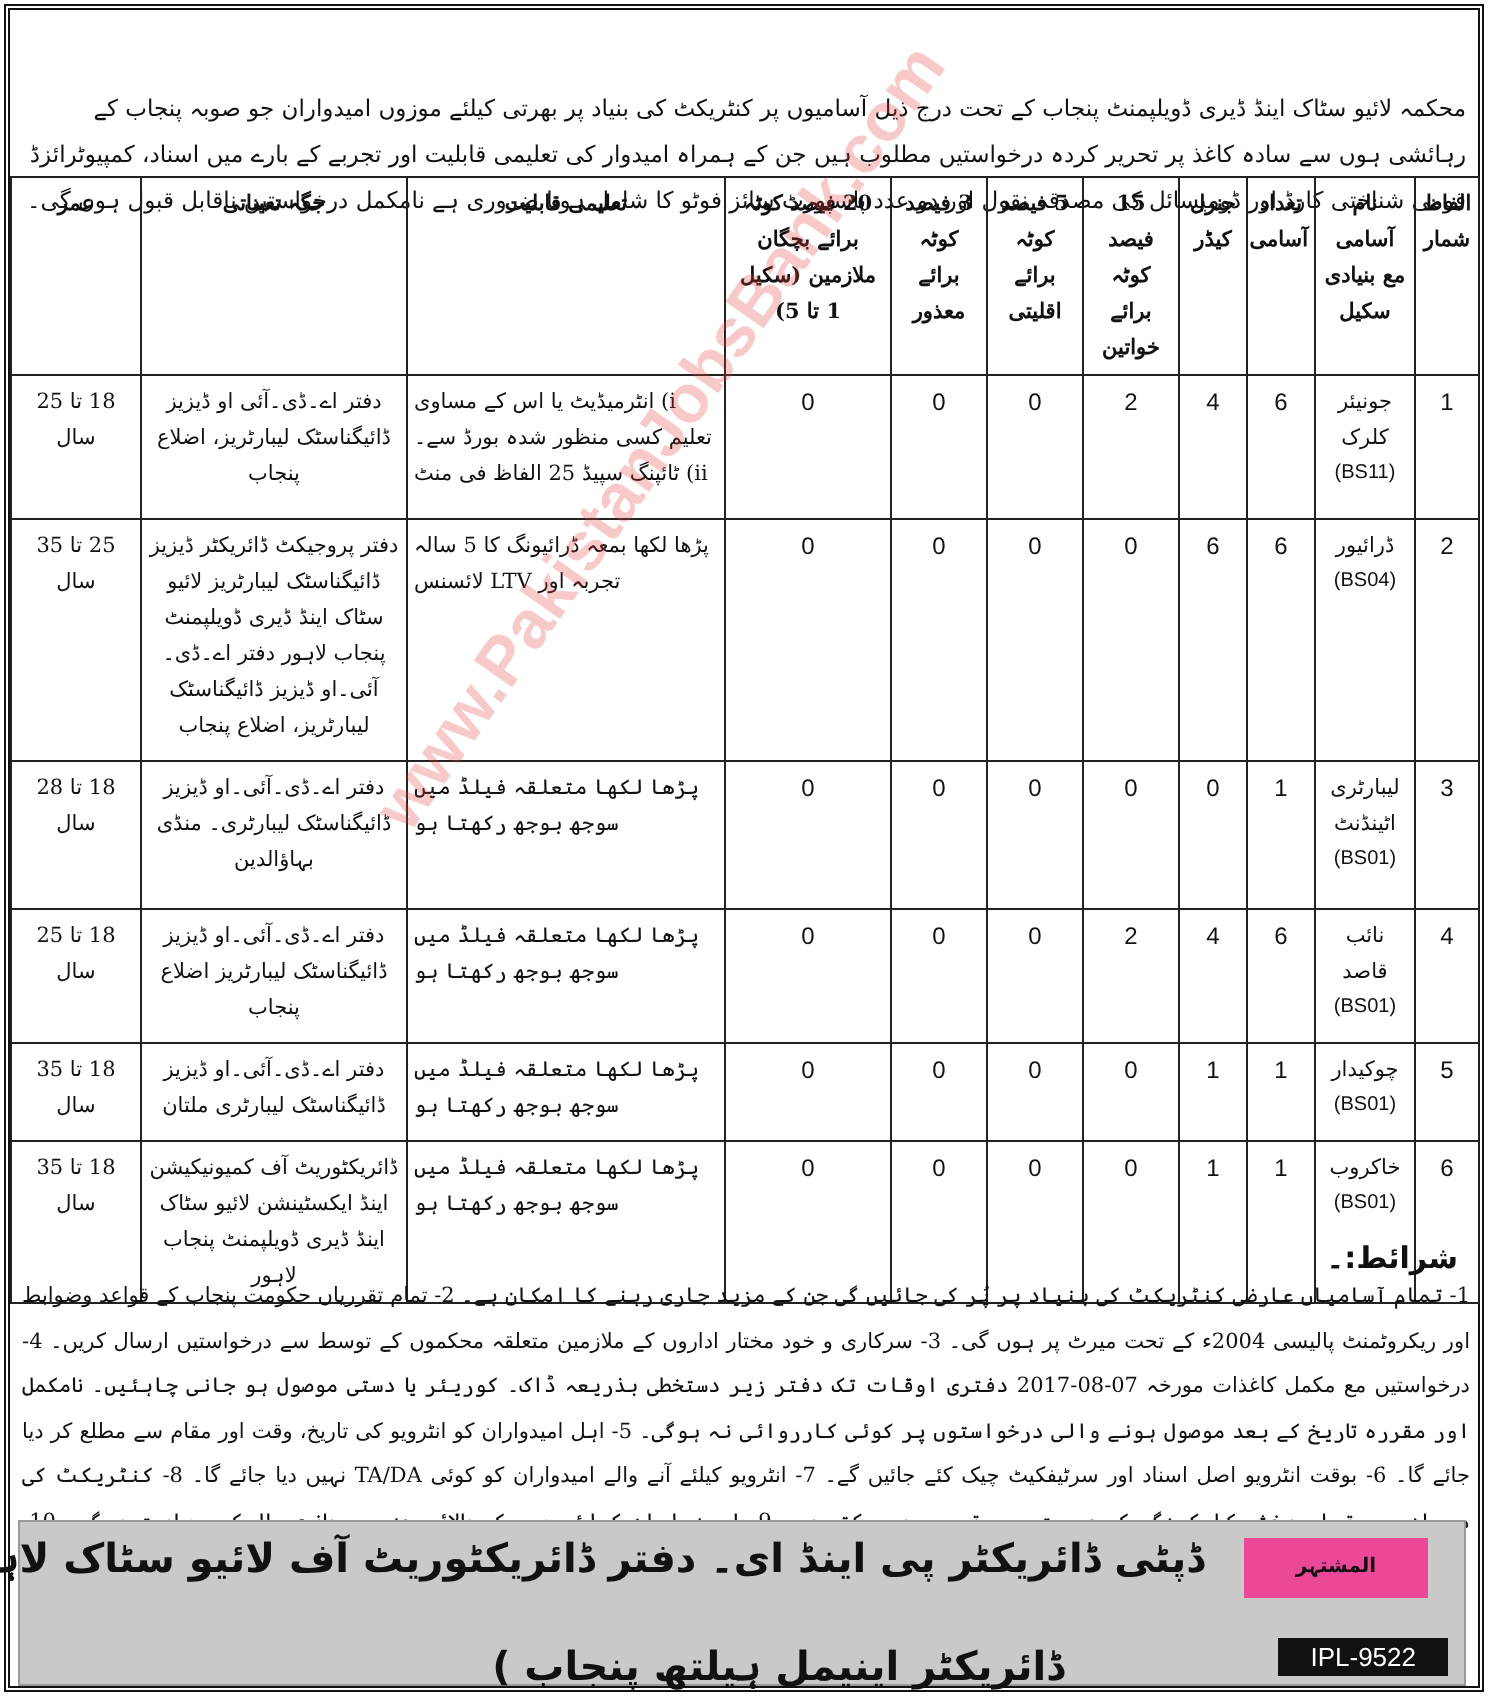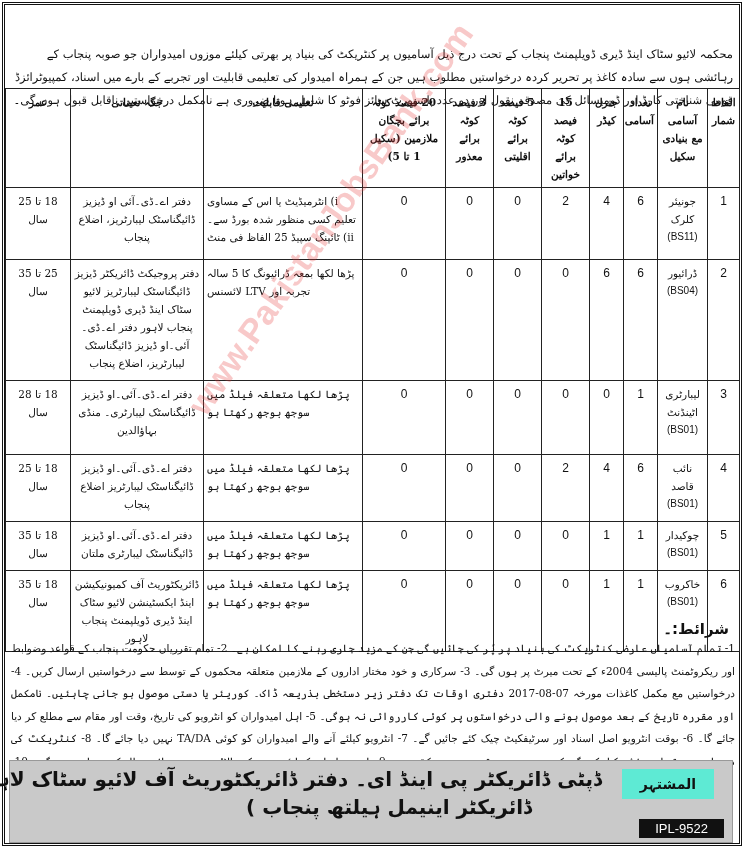--- a/index.html
+++ b/index.html
@@ -20,25 +20,25 @@
   table.jobs td.num { font-family: "Liberation Sans", sans-serif; font-size: 12px; }
   table.jobs td.txt { text-align: center; margin-left: 47px; }
   table.jobs td.qual { text-align: left; }
   .bs { display: block; font-family: "Liberation Sans", sans-serif; font-size: 10px; }
   .conditions-title { position: absolute; right: 10px; top: 615px; font-weight: bold; font-size: 15px;
                       direction: rtl; font-family: "DejaVu Sans", sans-serif; }
   .conditions { position: absolute; left: 6px; top: 632px; width: 724px; direction: rtl; text-align: justify;
                 font-size: 10.5px; line-height: 22.5px; font-family: "DejaVu Serif", serif; }
   .footer-box { position: absolute; left: 4px; top: 755px; width: 724px; height: 83px;
                 background: #c9c9c9; border: 1px solid #999; box-sizing: border-box; }
-  .advertiser-label { position: absolute; right: 18px; top: 8px; width: 92px; height: 30px; background: #5eead4;
-                      text-align: center; line-height: 30px; font-weight: bold; font-size: 14px; direction: rtl; }
+  .advertiser-label { position: absolute; right: 18px; top: 8px; width: 92px; height: 30px; background: #ec4899;
+                      text-align: center; line-height: 30px; font-weight: bold; font-size: 10px; direction: rtl; }
   .advertiser-line1 { position: absolute; right: 130px; top: 6px; font-size: 20px; font-weight: bold;
                       direction: rtl; white-space: nowrap; }
-  .advertiser-line2 { position: absolute; right: 200px; top: 34px; font-size: 20px; font-weight: bold;
+  .advertiser-line2 { position: absolute; right: 200px; top: 60px; font-size: 20px; font-weight: bold;
                       direction: rtl; white-space: nowrap; }
   .ipl-badge { position: absolute; right: 8px; top: 58px; background: #111; color: #fff;
                font-family: "Liberation Sans", sans-serif; font-size: 13px; padding: 2px 16px; }
   .watermark { position: absolute; left: 180px; top: 400px; transform: rotate(-55deg); transform-origin: left top;
                color: rgba(230, 60, 60, 0.28); font-family: "Liberation Sans", sans-serif; font-size: 34px;
                font-weight: bold; white-space: nowrap; pointer-events: none; }
 </style>
 </head>
 <body>
 

